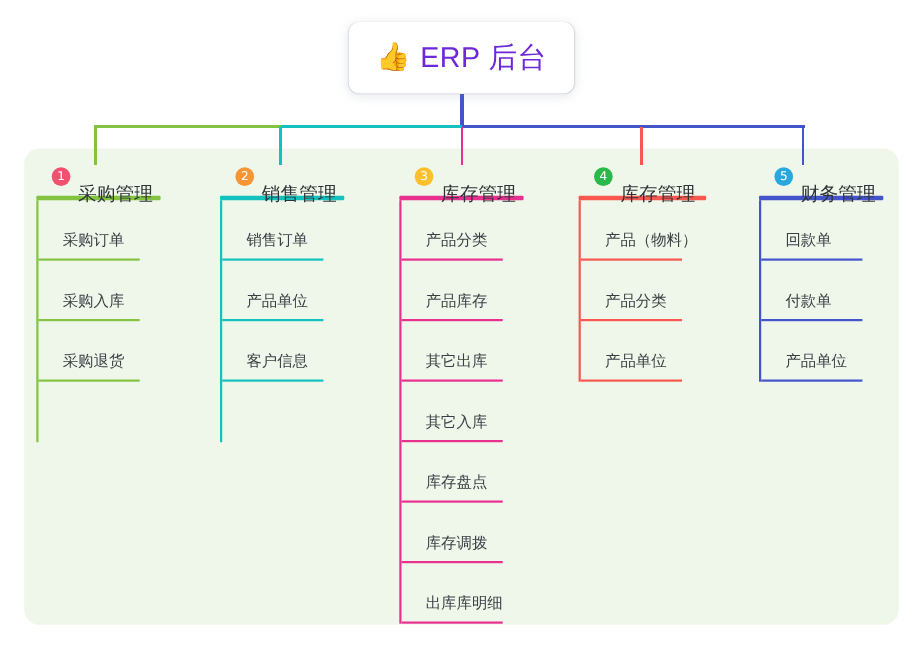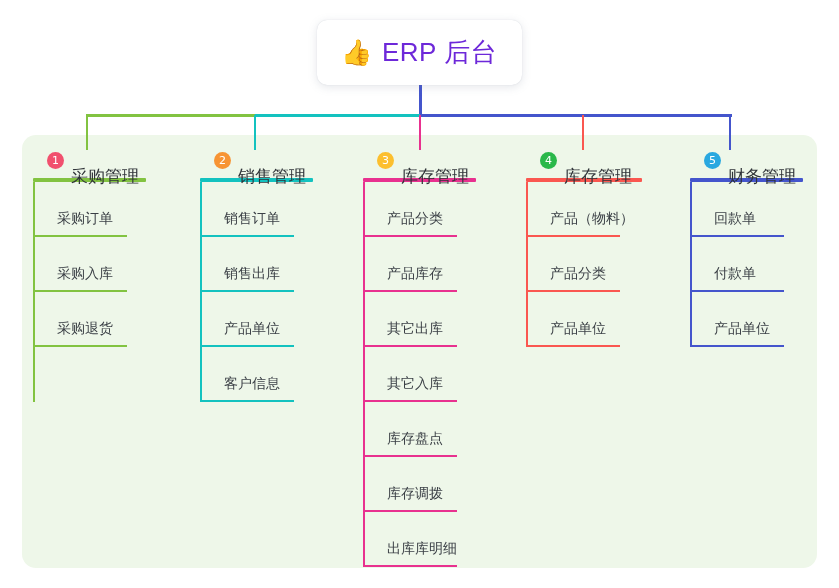--- a/index.html
+++ b/index.html
@@ -193,24 +193,20 @@
           <span class="col-title">销售管理</span>
         </div>
         <div class="head-rule" style="background: rgb(19, 194, 191); width: 113px;"></div>
         <div class="col-body">
           <div class="spine" style="background: rgb(19, 194, 191); height: 220px;"></div>
           <div class="leaf">
             <span class="leaf-text">销售订单</span>
             <div class="leaf-rule" style="background: rgb(19, 194, 191); width: 92px;"></div>
           </div>
           <div class="leaf">
-            <span class="leaf-text">销售出库</span>
-            <div class="leaf-rule" style="background: rgb(19, 194, 191); width: 92px;"></div>
-          </div>
-          <div class="leaf">
             <span class="leaf-text">产品单位</span>
             <div class="leaf-rule" style="background: rgb(19, 194, 191); width: 92px;"></div>
           </div>
           <div class="leaf">
             <span class="leaf-text">客户信息</span>
             <div class="leaf-rule" style="background: rgb(19, 194, 191); width: 92px;"></div>
           </div>
         </div>
       </div>
       <div class="column" style="left: 363px; top: 148px;">

